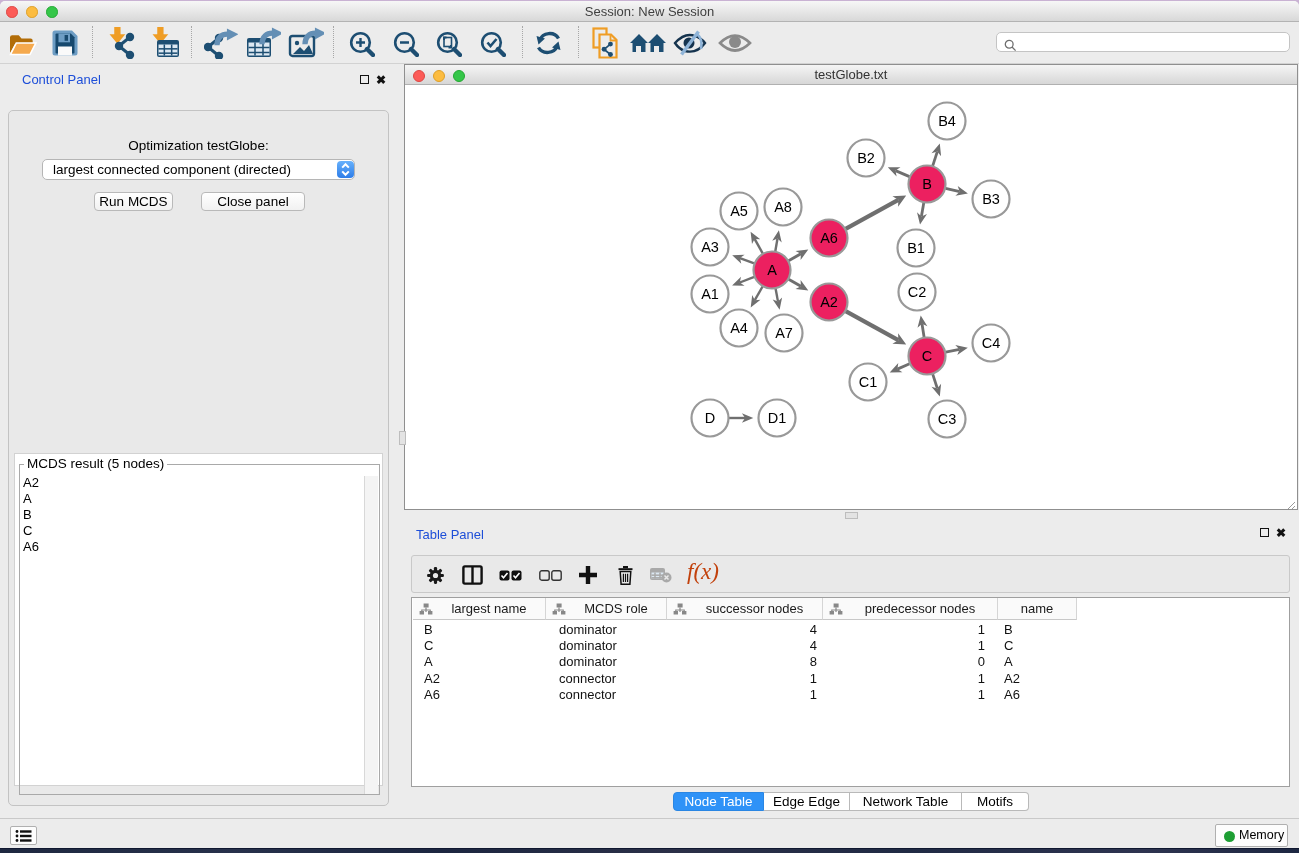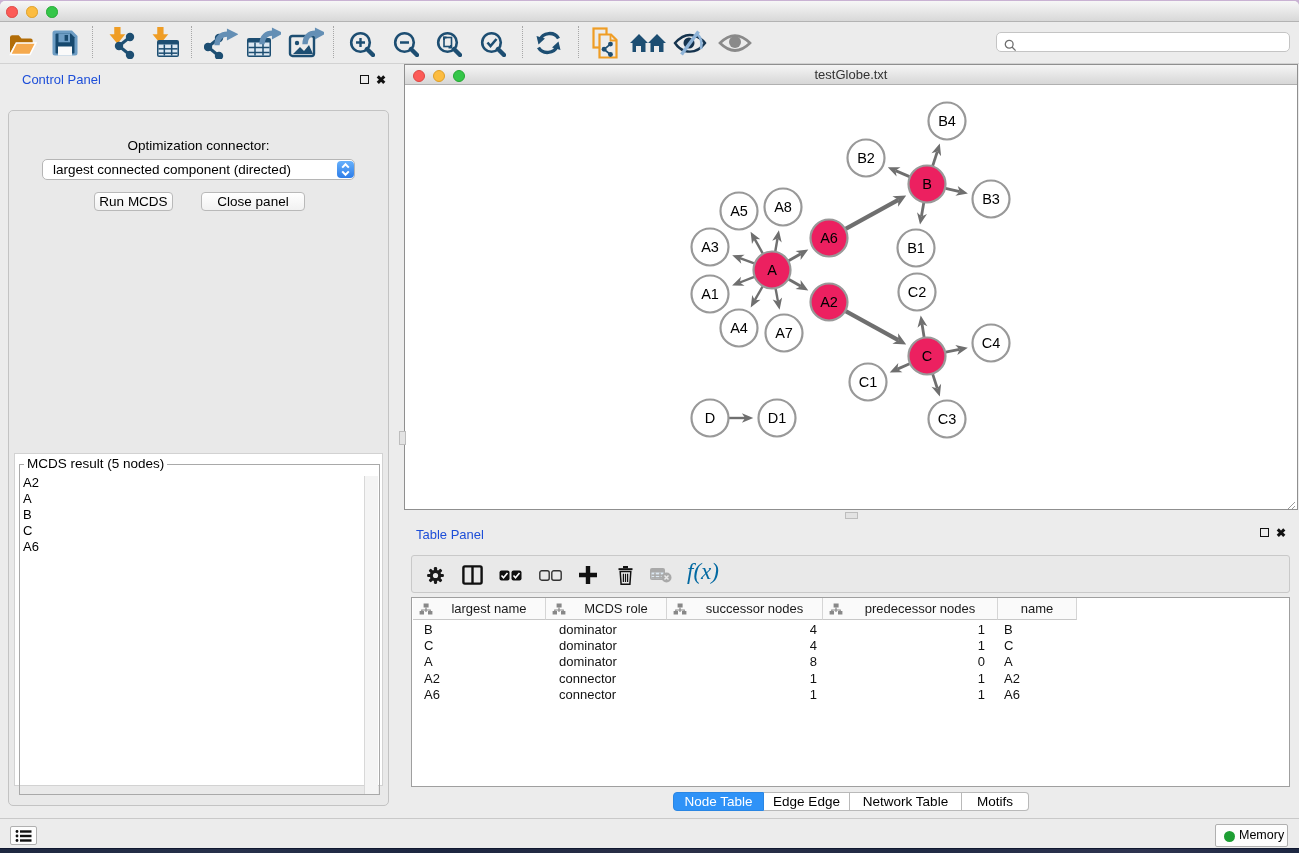--- a/index.html
+++ b/index.html
@@ -28,34 +28,35 @@
 .grouplabel{position:absolute;left:4px;top:-9px;background:#fff;padding:0 3px;font-size:13.5px;color:#000}
 .mlist{position:absolute;left:3px;top:10px;font-size:13px;color:#000;line-height:16px}
 .mscroll{position:absolute;right:1px;top:11px;width:14px;height:318px;background:#f4f4f4;border-left:1px solid #d8d8d8}
 .netwin{position:absolute;left:404px;top:63px;width:894px;height:446px;border:1px solid #8f8f8f;background:#fff;overflow:hidden}
 .netwin .ntitle{position:absolute;left:0;top:0;width:100%;height:20px;background:linear-gradient(#f5f5f5,#d7d7d7);border-bottom:1px solid #b0b0b0}
 .netwin .ntext{position:absolute;top:2px;width:100%;text-align:center;font-size:13px;color:#333}
 .netcontent{position:absolute;left:0;top:21px;width:892px;height:423px;background:#fff}
 .grip{position:absolute;right:1px;bottom:1px;width:11px;height:11px}
 .tp-toolbar{position:absolute;left:411px;top:554px;width:879px;height:38px;background:#e9e9e9;border:1px solid #c9c9c9;border-radius:3px}
 .tpicon{position:absolute;top:0;height:38px;display:flex;align-items:center;justify-content:center}
-.fx{font-family:"Liberation Serif",serif;font-style:italic;font-size:23px;color:#0369a1}
+.fx{font-family:"Liberation Serif",serif;font-style:italic;font-size:23px;color:#c2410c}
 .tblbox{position:absolute;left:411px;top:596px;width:879px;height:190px;background:#fff;border:1px solid #9f9f9f}
 .thead{position:absolute;left:0;top:0;height:22px;background:#fafafa;border-bottom:1px solid #c8c8c8;border-right:1px solid #d5d5d5;display:flex;align-items:center}
 .thead .lbl{font-size:13px;color:#1a1a1a;flex:1;text-align:center}
 .cell{position:absolute;font-size:13px;color:#111;line-height:16px}
 .statusbar{position:absolute;left:0;top:817px;width:100%;height:29px;background:#ececec;border-top:1px solid #c9c9c9}
 .sbtn{position:absolute;background:#fdfdfd;border:1px solid #b0b0b0;border-radius:2px}
 .desktop{position:absolute;left:0;top:848px;width:1299px;height:6px;background:linear-gradient(90deg,#1e2840 0%,#27314b 18%,#1c2640 34%,#2b3048 52%,#202a44 70%,#2e3450 88%,#1d2742 100%);border-top:1px solid #101830}
 </style></head><body>
 <div class="app">
     <div class="titlebar">
       <div class="tl" style="left:6px;background:#fc5b57;border:1px solid #dd4643"></div>
       <div class="tl" style="left:26px;background:#fcbc40;border:1px solid #de9f27"></div>
       <div class="tl" style="left:46px;background:#35c649;border:1px solid #23a833"></div>
+      <div class="title-text">Session: New Session</div>
     </div>
     <div class="toolbar">
       <div class="ticon" style="left:8px">
         <svg width="29" height="25" viewBox="0 0 29 25" style="">
           <path d="M2 22 V6.5 q0-2.2 2.2-2.2 h6.5 l2.8 3.2 h9 q2.2 0 2.2 2.2 V13 H7 z" fill="#b26d08"></path>
           <path d="M2.5 23.5 L8.3 12 h19.5 l-5.8 11.5 z" fill="#f5a94d" stroke="#fff" stroke-width="1.6"></path>
         </svg>
       </div>
       <div class="ticon" style="left:51px">
         <svg width="28" height="28" viewBox="0 0 28 28" style="">
@@ -204,21 +205,21 @@
       </div>
       <div class="searchbox"><svg width="13" height="13" viewBox="0 0 13 13" style="margin:6px 0 0 7px">
           <circle cx="5.2" cy="5.2" r="3.9" fill="none" stroke="#6e6e6e" stroke-width="1.3"></circle>
           <line x1="8" y1="8" x2="11.6" y2="11.6" stroke="#6e6e6e" stroke-width="1.3"></line>
         </svg></div>
     </div>
     <div class="panel-title" style="left:22px;top:71px">Control Panel</div>
     <div class="wicon-box" style="left:360px;top:74px"></div>
     <div class="wicon-x" style="left:376px;top:75px">✖</div>
     <div class="cp-content"></div>
-    <div style="position:absolute;left:0;top:137px;width:397px;text-align:center;font-size:13.5px;color:#000">Optimization connector:</div>
+    <div style="position:absolute;left:0;top:137px;width:397px;text-align:center;font-size:13.5px;color:#000">Optimization testGlobe:</div>
     <div class="combo">largest connected component (directed)<div class="stepper"><svg width="17" height="17" viewBox="0 0 17 17">
           <path d="M5.2 6.6 l3.3-3.4 3.3 3.4" fill="none" stroke="#fff" stroke-width="2"></path>
           <path d="M5.2 10.4 l3.3 3.4 3.3-3.4" fill="none" stroke="#fff" stroke-width="2"></path>
         </svg></div></div>
     <div class="btn" style="left:94px;top:191px;width:79px">Run MCDS</div>
     <div class="btn" style="left:201px;top:191px;width:104px">Close panel</div>
     <div class="resultbox">
       <div class="groupbox">
         <div class="grouplabel">MCDS result (5 nodes)</div>
         <div class="mlist">A2<br>A<br>B<br>C<br>A6</div>

